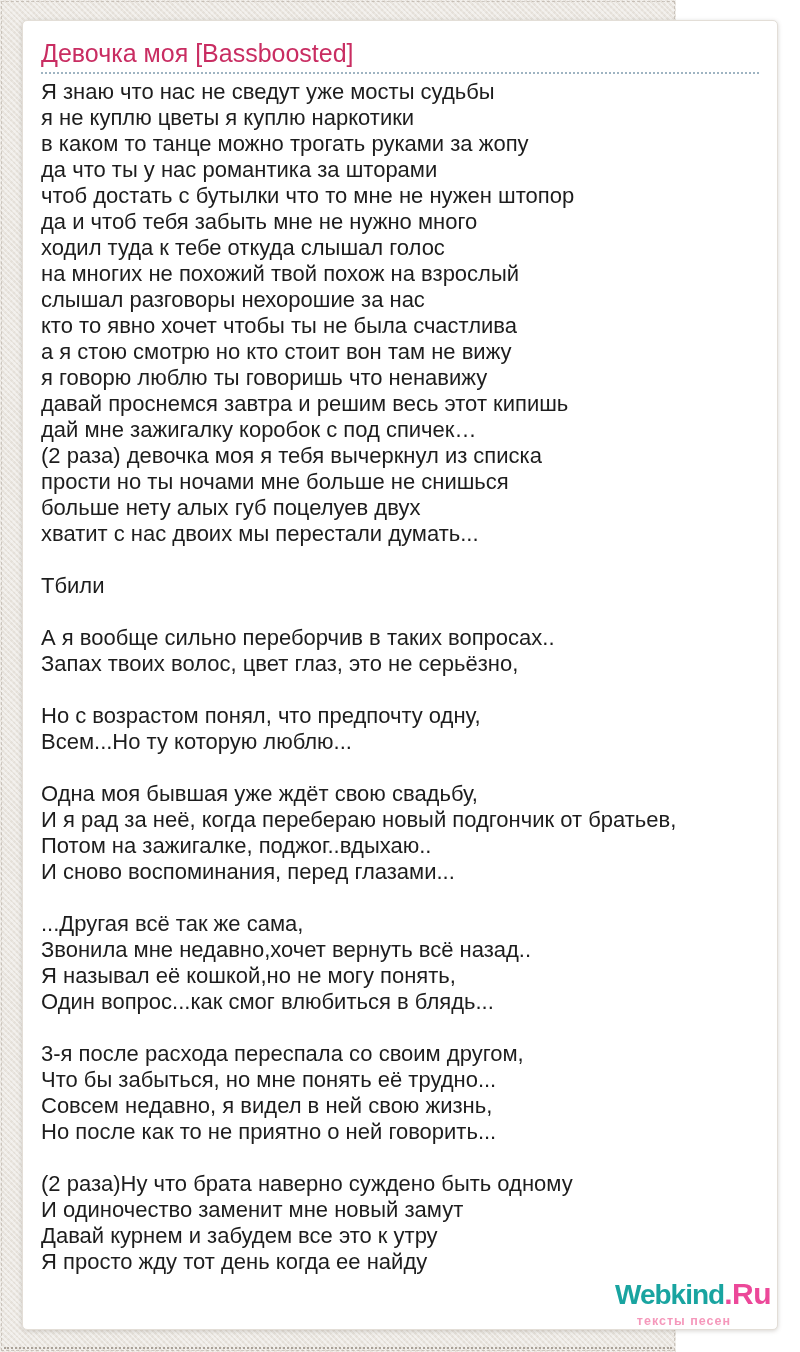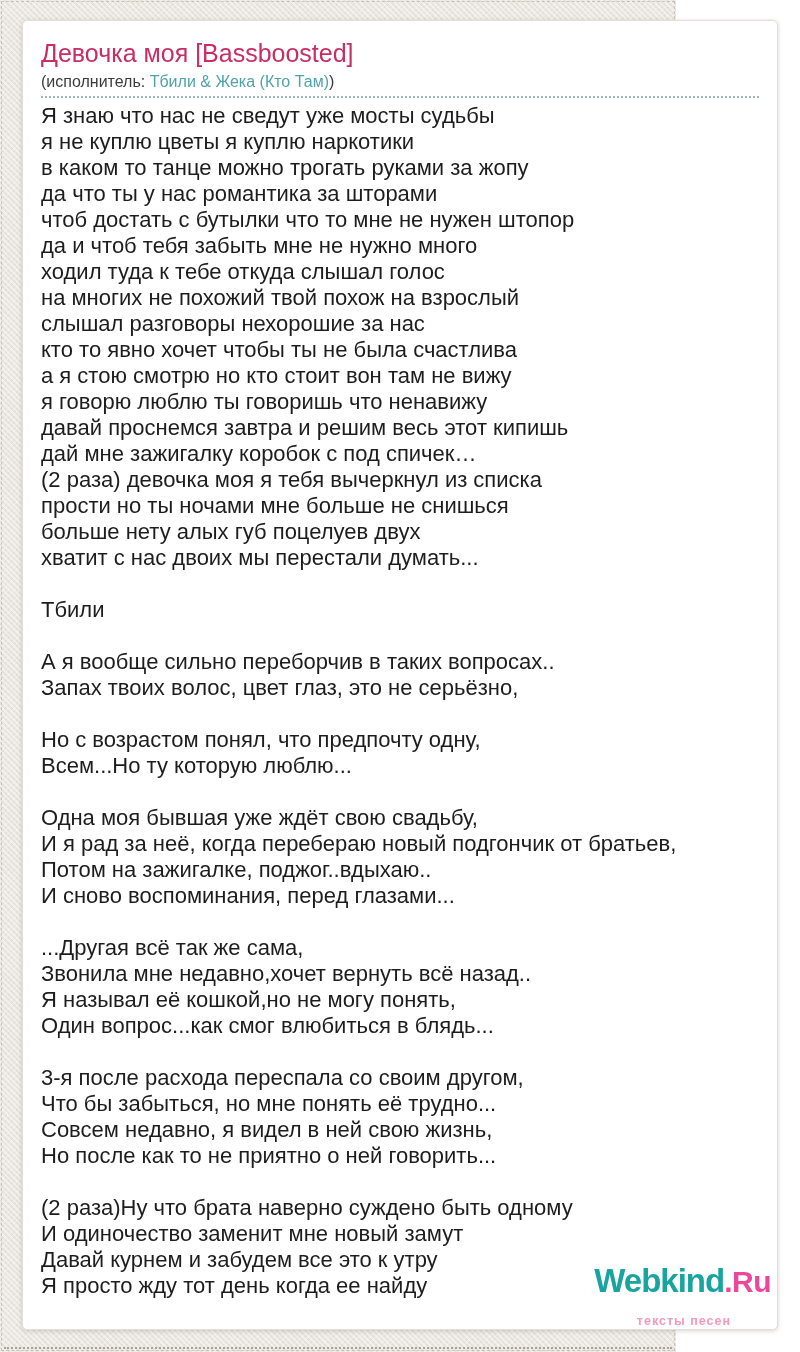--- a/index.html
+++ b/index.html
@@ -81,52 +81,51 @@
     bottom: 2px;
     text-align: right;
     cursor: pointer;
     line-height: 1;
   }
   .logo-row {
     line-height: 30px;
     white-space: nowrap;
   }
   .logo-main {
-    font-size: 33px;
+    font-size: 28px;
     font-weight: bold;
     color: #19a4a0;
     letter-spacing: -1px;
   }
   .logo-ru {
     font-size: 30px;
     font-weight: bold;
     color: #ec4899;
     letter-spacing: -0.5px;
   }
   .logo-tagline {
-    margin-top: 13px;
+    margin-top: 1px;
     padding-right: 40px;
     font-size: 12.5px;
     font-weight: bold;
     color: #f598bb;
     letter-spacing: 1px;
     line-height: 12px;
   }
 </style>
 </head>
 <body>
 
 <div class="page">
   <div class="page-frame"></div>
   <div class="page-bottom-line"></div>
 
   <div class="card">
     <h1 class="title">Девочка моя [Bassboosted]</h1>
 
-    <div class="artist-line"><span>(исполнитель: </span><a class="artist-link">Тбили &amp; Жека (Кто Там)</a><span>)</span></div>
 
     <div class="separator"></div>
 
     <div class="lyrics">Я знаю что нас не сведут уже мосты судьбы
 я не куплю цветы я куплю наркотики
 в каком то танце можно трогать руками за жопу
 да что ты у нас романтика за шторами
 чтоб достать с бутылки что то мне не нужен штопор
 да и чтоб тебя забыть мне не нужно много
 ходил туда к тебе откуда слышал голос

